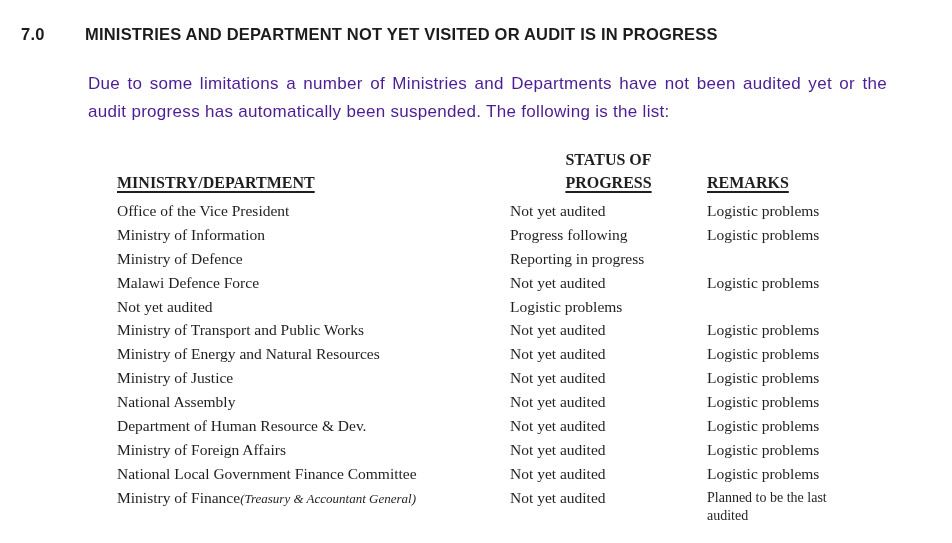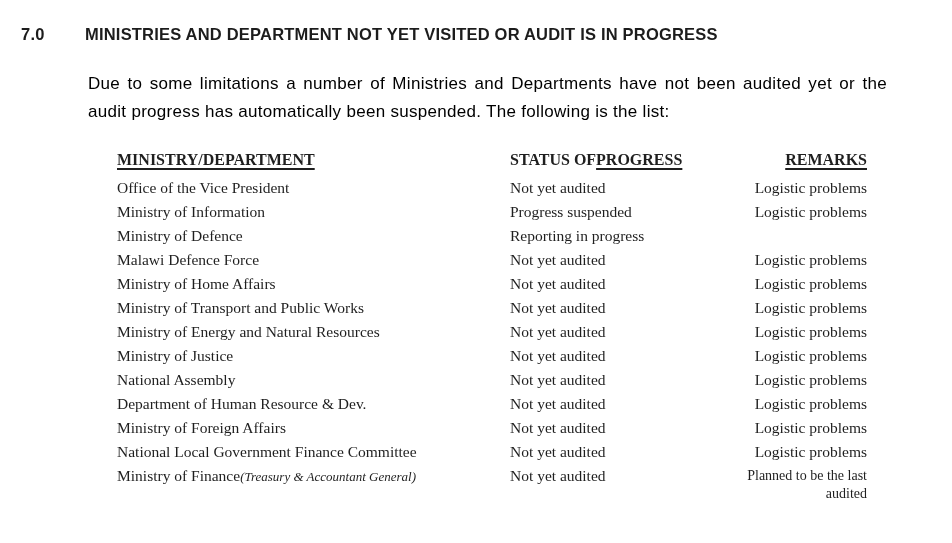--- a/index.html
+++ b/index.html
@@ -44,60 +44,59 @@
   }
 
   
   .intro {
     margin: 26px 0 0 88px;
     width: 799px;
     font-size: 17px;
     line-height: 28px;
     letter-spacing: 0.3px;
     text-align: justify;
-    color: #000000;
+    color: #4c1d95;
   }
 
   
   .table {
     margin: 22px 0 0 117px;
     font-family: "Liberation Serif", "DejaVu Serif", serif;
     font-size: 15.5px;
     color: #1f1f1f;
   }
   .thead, .row {
     display: grid;
     grid-template-columns: 393px 197px 160px;
   }
   .thead {
     align-items: end;
     font-weight: bold;
     font-size: 16px;
   }
   .status-head {
     display: flex;
-    flex-direction: row;
+    flex-direction: column;
     align-items: center;
     line-height: 20px;
   }
   .u {
     text-decoration: underline;
     text-decoration-thickness: 1.5px;
     text-underline-offset: 3px;
   }
   .tbody {
     margin-top: 5px;
   }
   .cell {
     line-height: 23px;
     white-space: nowrap;
   }
   .cell-remarks {
     white-space: normal;
-    text-align: right;
   }
   .suffix {
     font-size: 13px;
     font-style: italic;
   }
   .row:last-child .cell-remarks {
     font-size: 14px;
     line-height: 18px;
     padding-top: 3px;
   }
@@ -134,44 +133,41 @@
       <span>Office of the Vice President</span><span class="suffix"></span>
     </div>
     <div class="cell cell-status">Not yet audited</div>
     <div class="cell cell-remarks">Logistic problems</div>
   </div>
 
   <div class="row">
     <div class="cell cell-ministry">
       <span>Ministry of Information</span><span class="suffix"></span>
     </div>
-    <div class="cell cell-status">Progress suspended</div>
+    <div class="cell cell-status">Progress following</div>
     <div class="cell cell-remarks">Logistic problems</div>
   </div>
 
   <div class="row">
     <div class="cell cell-ministry">
       <span>Ministry of Defence</span><span class="suffix"></span>
     </div>
     <div class="cell cell-status">Reporting in progress</div>
     <div class="cell cell-remarks"></div>
   </div>
 
   <div class="row">
     <div class="cell cell-ministry">
       <span>Malawi Defence Force</span><span class="suffix"></span>
     </div>
     <div class="cell cell-status">Not yet audited</div>
     <div class="cell cell-remarks">Logistic problems</div>
   </div>
 
   <div class="row">
-    <div class="cell cell-ministry">
-      <span>Ministry of Home Affairs</span><span class="suffix"></span>
-    </div>
     <div class="cell cell-status">Not yet audited</div>
     <div class="cell cell-remarks">Logistic problems</div>
   </div>
 
   <div class="row">
     <div class="cell cell-ministry">
       <span>Ministry of Transport and Public Works</span><span class="suffix"></span>
     </div>
     <div class="cell cell-status">Not yet audited</div>
     <div class="cell cell-remarks">Logistic problems</div>

